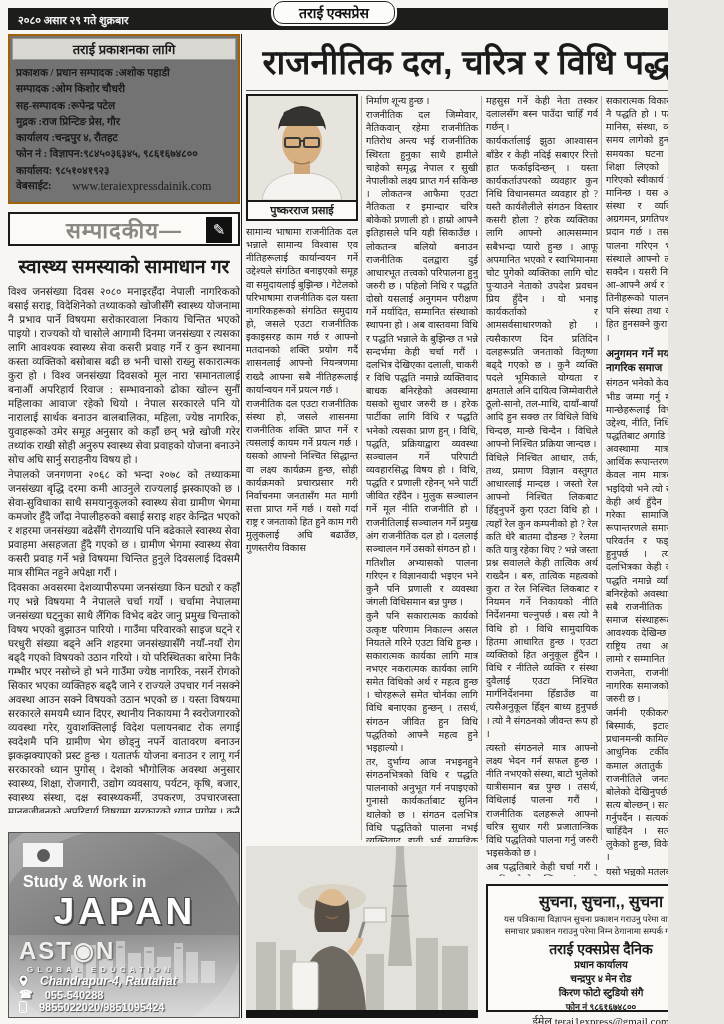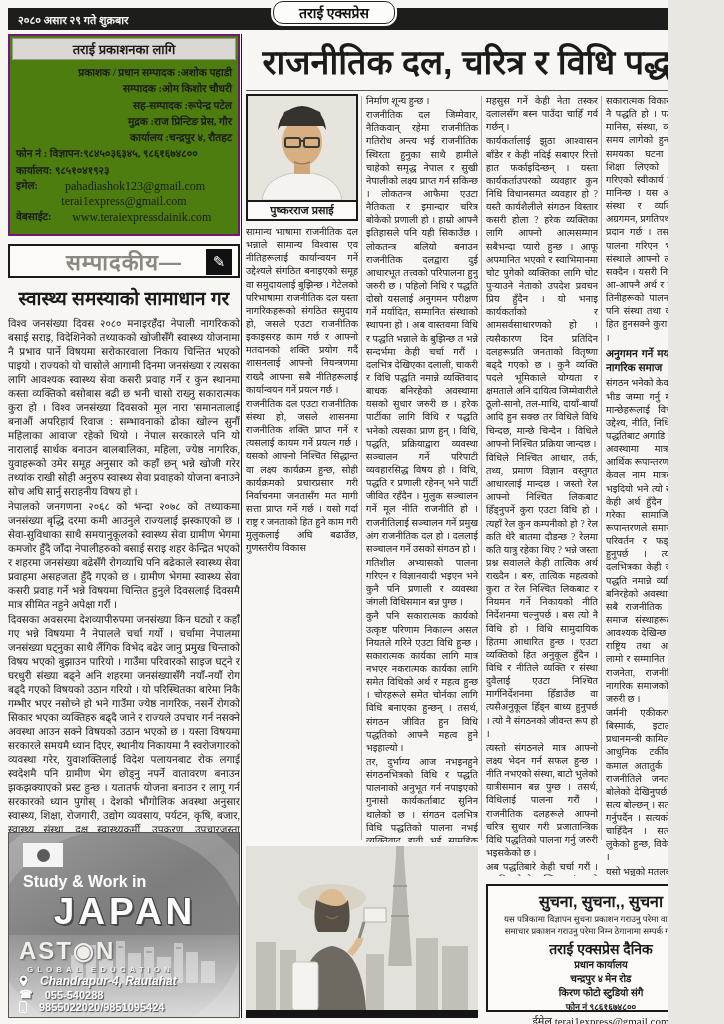--- a/index.html
+++ b/index.html
@@ -7,23 +7,23 @@
   .page { position:relative; width:668px; height:1024px; background:#f7f6f2; overflow:hidden; color:#1b1b1b; }
 
   
   .topbar { position:absolute; left:8px; top:8px; width:708px; height:22px; background:#1d1d1b; display:flex; align-items:center; justify-content:space-between; padding:0 10px; }
   .topbar .date { color:#f4f4f4; font-size:11px; font-weight:bold; }
   .topbar .pageno { color:#f4f4f4; font-size:15px; font-weight:bold; }
   .masthead-pill { position:absolute; left:50%; top:1px; transform:translateX(-50%); background:#fcfcfa; border:1px solid #222; border-radius:10px; padding:1px 25px; font-size:14px; font-weight:bold; color:#111; box-shadow:0 0 0 2px #fcfcfa; }
 
   
   .leftcol { position:absolute; left:8px; top:34px; width:232px; }
-  .pubinfo { border:2px solid #701a75; background:#4d7c0f; padding:4px 6px 8px 6px; }
+  .pubinfo { border:2px solid #a16207; background:#737373; padding:4px 6px 8px 6px; }
   .pubinfo .pubtitle { background:#d9d7d2; border:1px solid #9a9892; text-align:center; font-weight:bold; font-size:13px; padding:1px 0; margin:-2px -4px 5px -4px; font-family:"Liberation Sans","DejaVu Sans",sans-serif; }
-  .pubrow { display:flex; justify-content:flex-end; font-size:10.5px; line-height:1.55; }
+  .pubrow { display:flex; justify-content:flex-start; font-size:10.5px; line-height:1.55; }
   .pubrow .plabel { font-weight:bold; }
   .pubrow .pvalue { font-weight:bold; text-align:right; }
   .publine { font-size:10.5px; font-weight:bold; line-height:1.55; }
   .pubemail { font-size:12px; text-align:center; line-height:1.3; font-family:"Liberation Serif",serif; }
   .pubemail .lbl { float:left; font-weight:bold; font-size:10.5px; }
 
   .ed-banner { margin-top:8px; border:2px solid #1a1a1a; background:#fbfaf7; height:34px; display:flex; align-items:center; justify-content:center; position:relative; }
   .ed-banner .ed-word { font-size:22px; font-weight:bold; color:#8a8880; letter-spacing:1px; font-family:"Liberation Sans","DejaVu Sans",sans-serif; }
   .ed-banner .ed-iconbox { position:absolute; right:6px; top:3px; width:26px; height:26px; background:#111; color:#fff; display:flex; align-items:center; justify-content:center; font-size:15px; }
   .ed-headline { margin-top:7px; text-align:center; font-size:19px; font-weight:bold; font-family:"Liberation Sans","DejaVu Sans",sans-serif; }
@@ -104,25 +104,20 @@
           <span class="plabel">मुद्रक :</span>
           <span class="pvalue">राज प्रिन्टिङ प्रेस, गौर</span>
         </div>
           <div class="pubrow">
           <span class="plabel">कार्यालय :</span>
           <span class="pvalue">चन्द्रपुर ४, रौतहट</span>
         </div>
         </div>
       <div class="publine">फोन नं : विज्ञापन:९८४५०३६३४५, ९८६१६७४८००</div>
       <div class="publine">कार्यालय: ९८५१०४१९२३</div>
-      <div class="pubemail">
-        <span class="lbl">इमेल:</span>
-        <div>pahadiashok123@gmail.com</div>
-        <div>terai1express@gmail.com</div>
-      </div>
       <div class="pubemail">
         <span class="lbl">वेबसाईट:</span>
         <div>www.teraiexpressdainik.com</div>
       </div>
     </div>
 
     <div class="ed-banner">
       <span class="ed-word">सम्पादकीय—</span>
       <span class="ed-iconbox">✎</span>
     </div>

